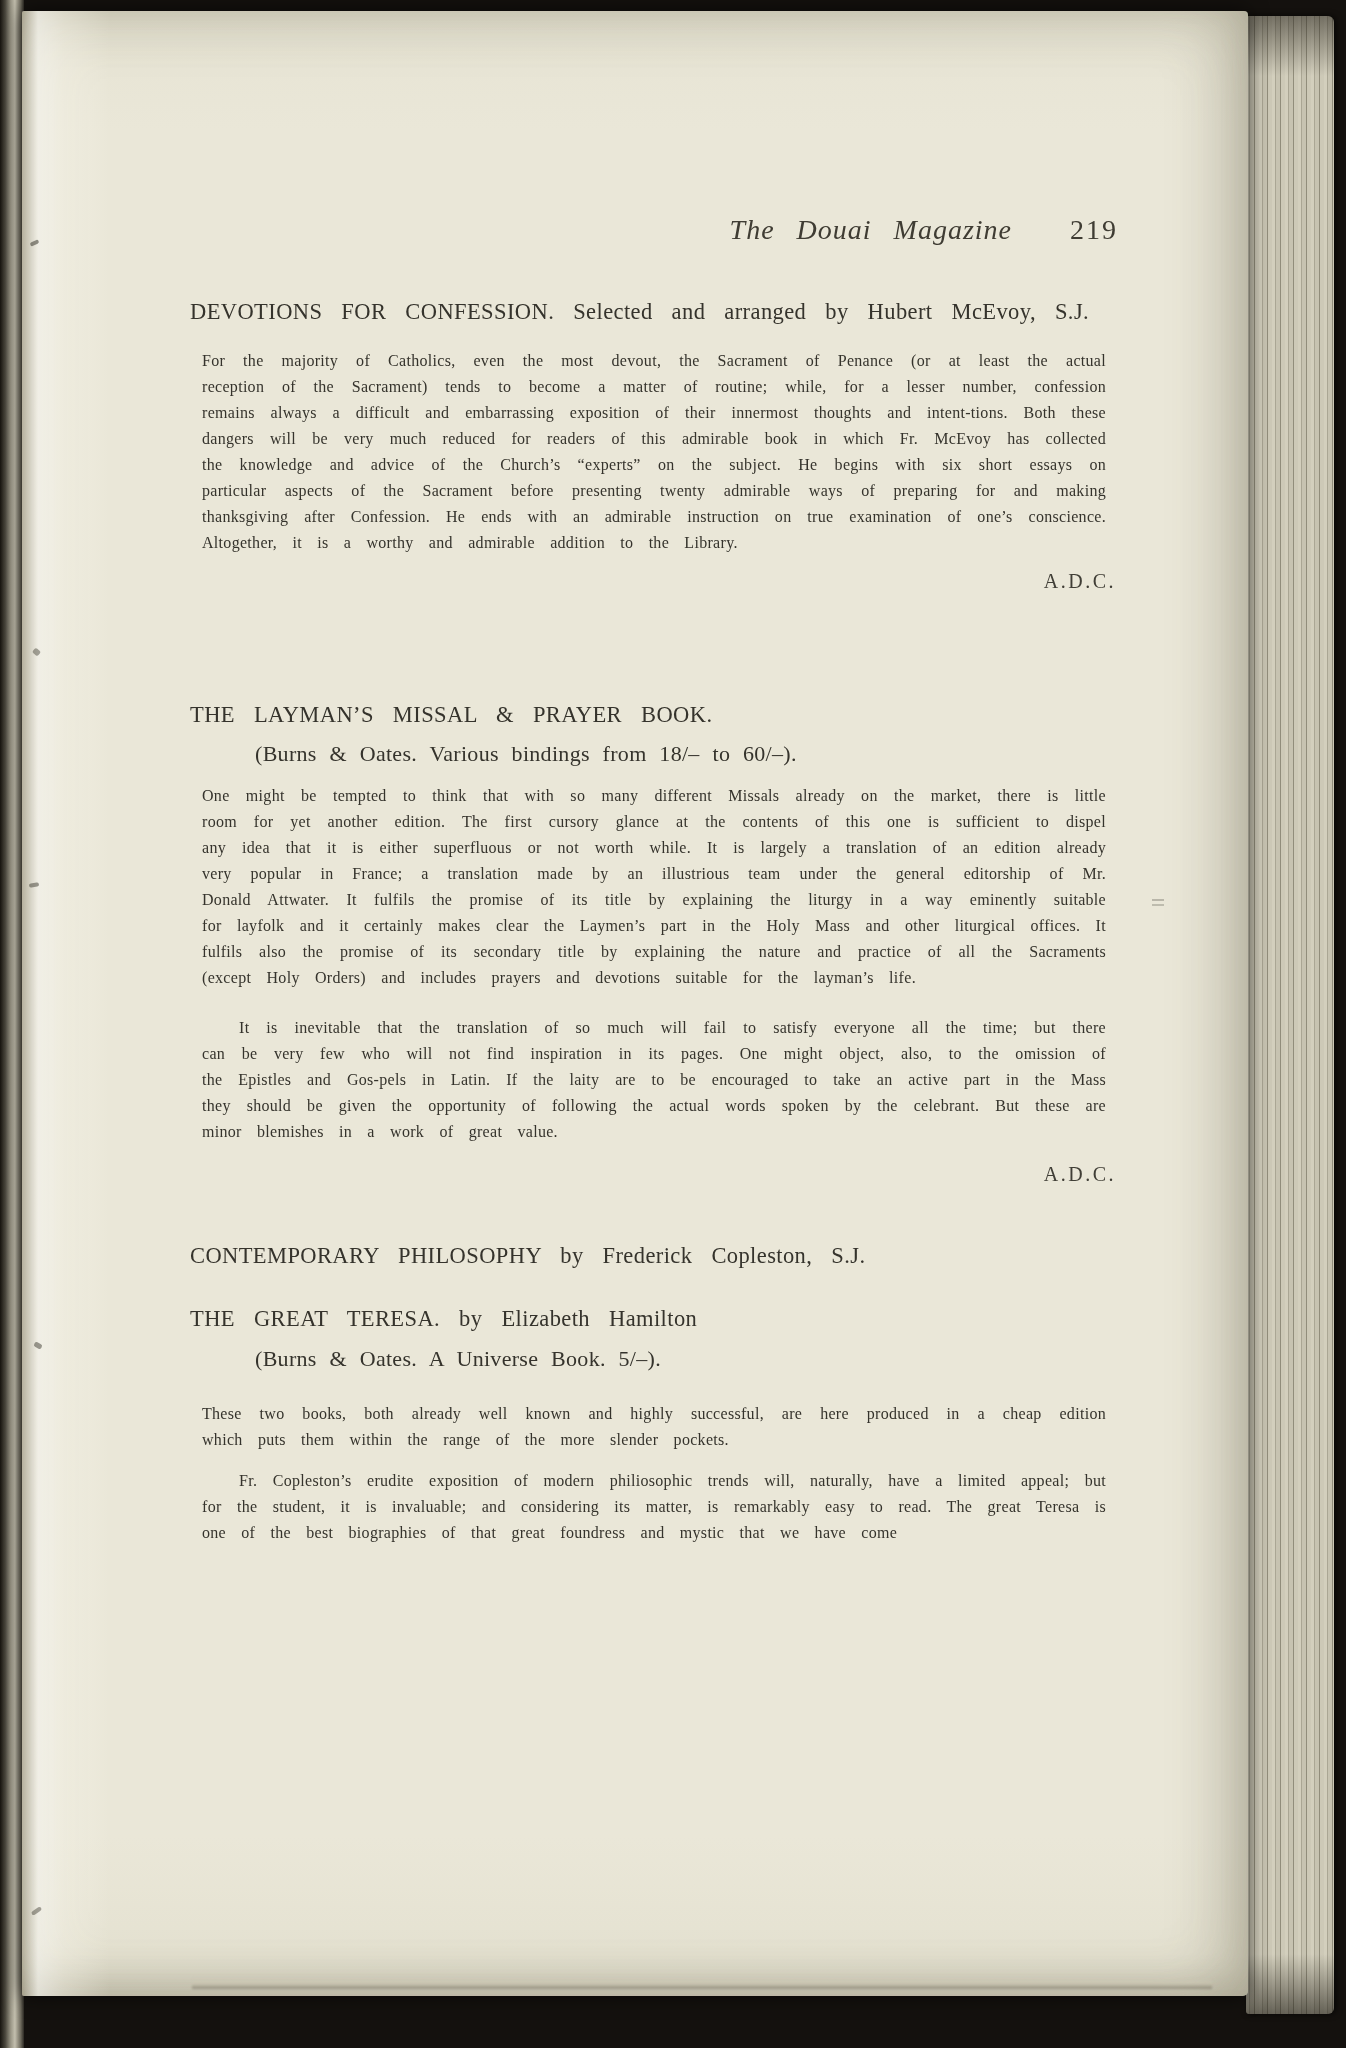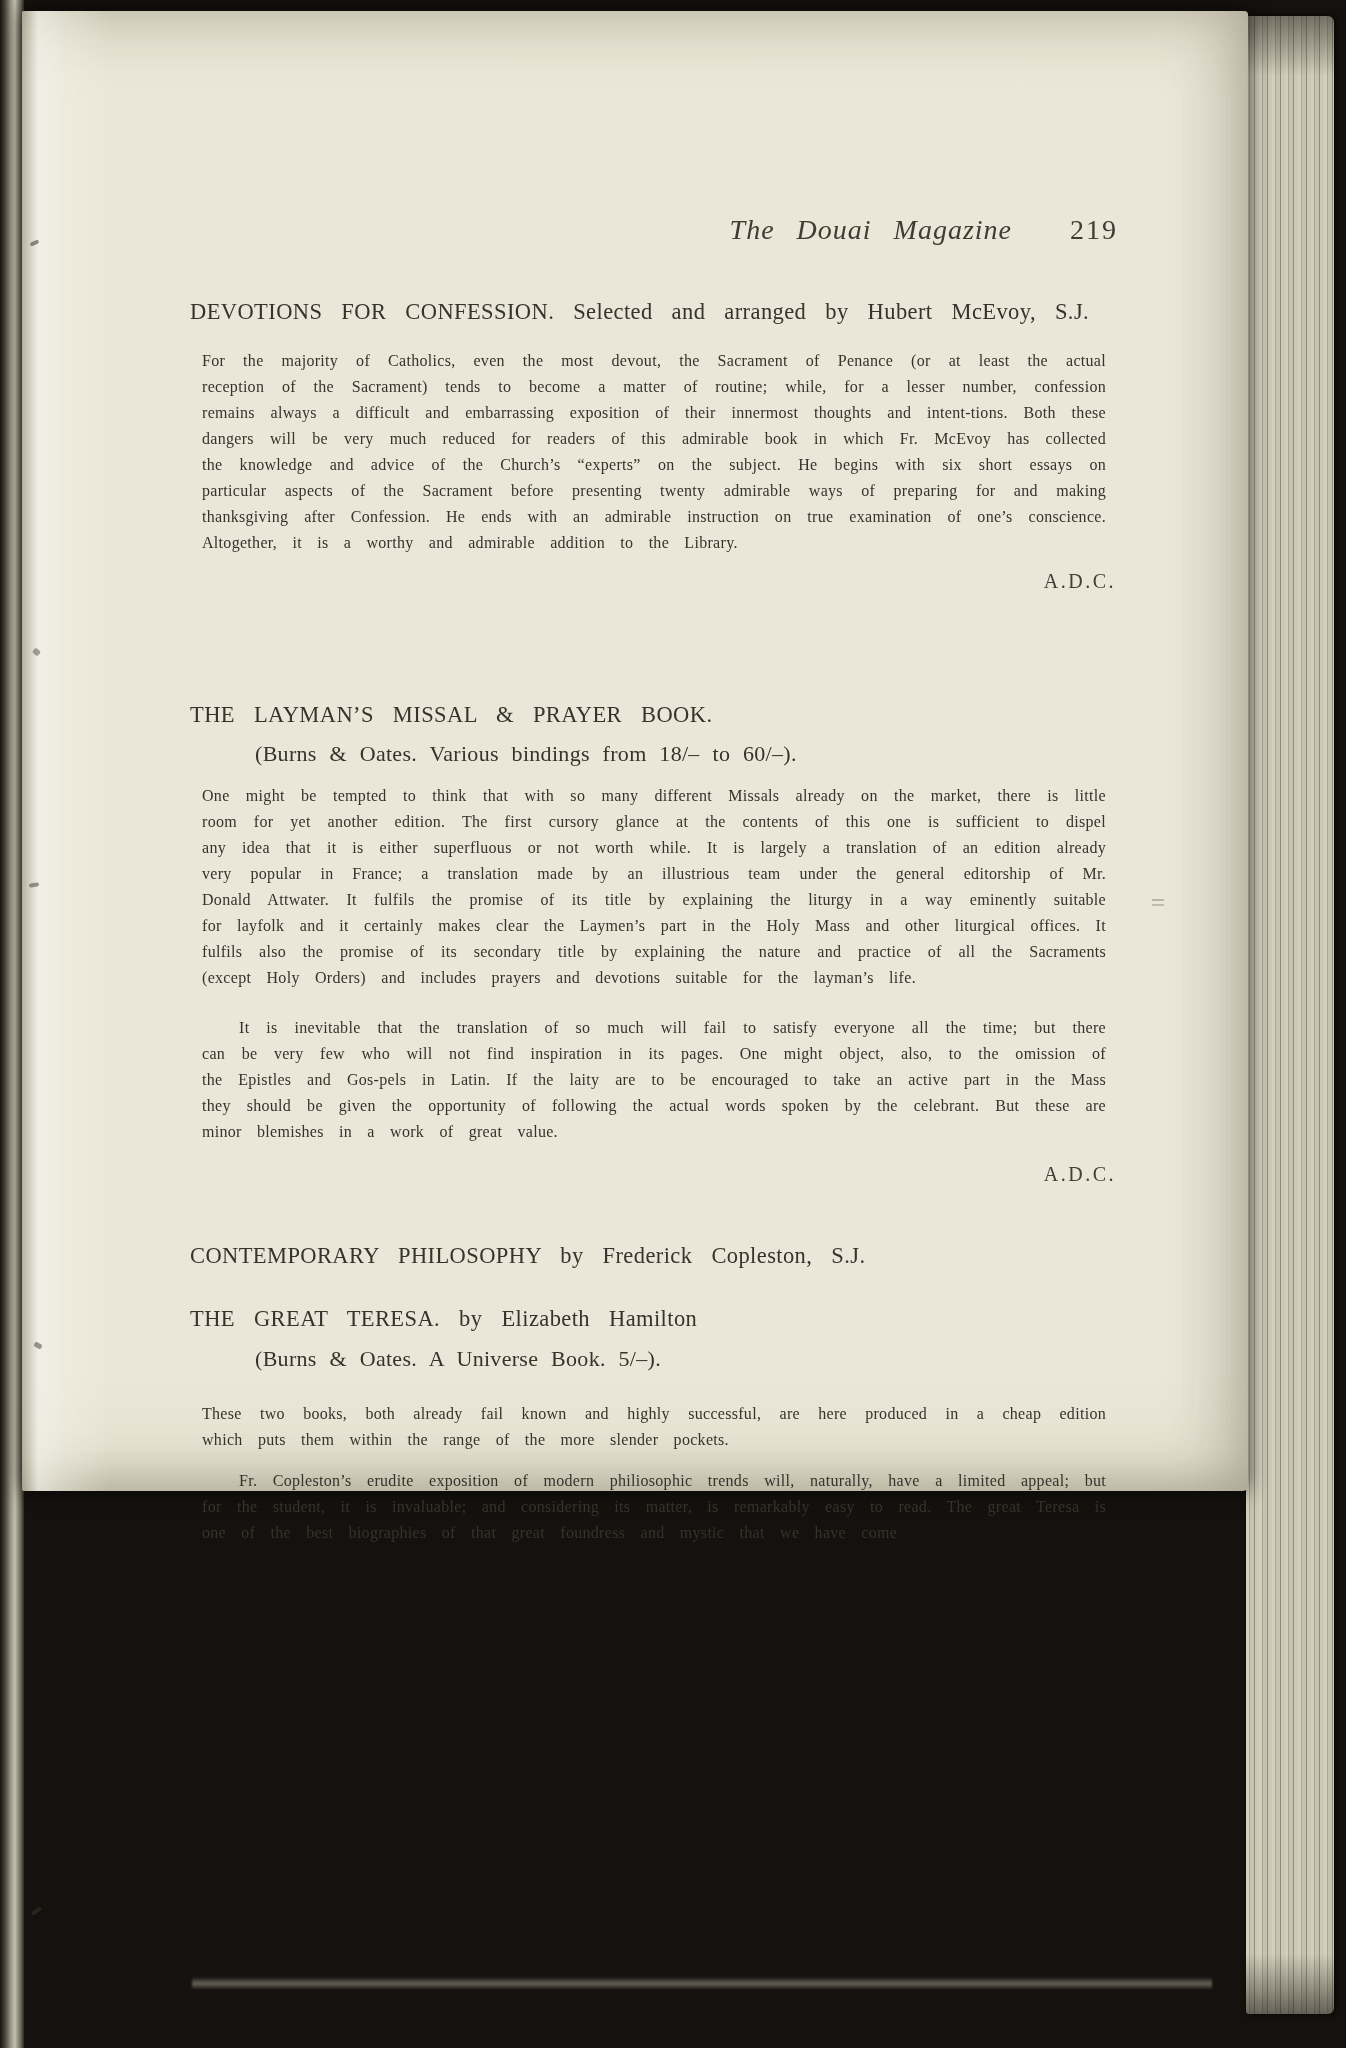--- a/index.html
+++ b/index.html
@@ -18,21 +18,21 @@
   .fore-edge{
     position:absolute;left:1246px;top:16px;width:88px;height:1998px;
     border-radius:3px 6px 6px 3px;
     background:
       linear-gradient(180deg,rgba(40,36,28,.55) 0%,rgba(0,0,0,0) 3%,rgba(0,0,0,0) 97%,rgba(30,27,20,.6) 100%),
       repeating-linear-gradient(90deg,#d3cfbd 0 3px,#aaa694 3px 4px,#c7c3b1 4px 8px,#918d7b 8px 9px,#cdc9b7 9px 13px);
     box-shadow:2px 0 6px rgba(0,0,0,.7);
   }
   
   .paper{
-    position:absolute;left:22px;top:11px;width:1226px;height:1480px;
+    position:absolute;left:22px;top:11px;width:1226px;height:1985px;
     background:
       linear-gradient(180deg,#e6e3d3 0%,#eae7d8 6%,#eae7d8 92%,#e3e0cf 100%),
       #eae7d8;
     border-radius:2px 4px 5px 2px;
     box-shadow:
       inset 0 0 70px rgba(105,98,70,.16),
       inset -28px 0 55px rgba(85,80,58,.22),
       inset 0 -14px 30px rgba(95,88,62,.14),
       0 0 20px rgba(0,0,0,.65);
   }
@@ -133,21 +133,21 @@
         <p class="imprint">(Burns &amp; Oates. Various bindings from 18/– to 60/–).</p>
         <p class="body p1">One might be tempted to think that with so many different Missals already on the market, there is little room for yet another edition. The first cursory glance at the contents of this one is sufficient to dispel any idea that it is either superfluous or not worth while.  It is largely a translation of an edition already very popular in France; a translation made by an illustrious team under the general editorship of Mr. Donald Attwater. It fulfils the promise of its title by explaining the liturgy in a way eminently suitable for layfolk and it certainly makes clear the Laymen’s part in the Holy Mass and other liturgical offices. It fulfils also the promise of its secondary title by explaining the nature and practice of all the Sacraments (except Holy Orders) and includes prayers and devotions suitable for the layman’s life.</p>
         <p class="body p2 indent">It is inevitable that the translation of so much will fail to satisfy everyone all the time; but there can be very few who will not find inspiration in its pages. One might object, also, to the omission of the Epistles and Gos-pels in Latin. If the laity are to be encouraged to take an active part in the Mass they should be given the opportunity of following the actual words spoken by the celebrant. But these are minor blemishes in a work of great value.</p>
         <div class="sig">A.D.C.</div>
       </section>
 
       <section class="review r3">
         <h2 class="title t-a">CONTEMPORARY PHILOSOPHY by Frederick Copleston, S.J.</h2>
         <h2 class="title t-b">THE GREAT TERESA. by Elizabeth Hamilton</h2>
         <p class="imprint i-b">(Burns &amp; Oates. A Universe Book. 5/–).</p>
-        <p class="body p1">These two books, both already fail known and highly successful, are here produced in a cheap edition which puts them within the range of the more slender pockets.</p>
+        <p class="body p1">These two books, both already well known and highly successful, are here produced in a cheap edition which puts them within the range of the more slender pockets.</p>
         <p class="body p2 indent">Fr. Copleston’s erudite exposition of modern philiosophic trends will, naturally, have a limited appeal; but for the student, it is invaluable; and considering its matter, is remarkably easy to read. The great Teresa is one of the best biographies of that great foundress and mystic that we have come</p>
       </section>
 
     </div>
 
     <div class="mark m1"></div>
     <div class="mark m2"></div>
     <div class="mark m3"></div>
     <div class="mark m4"></div>
     <div class="mark m5"></div>

